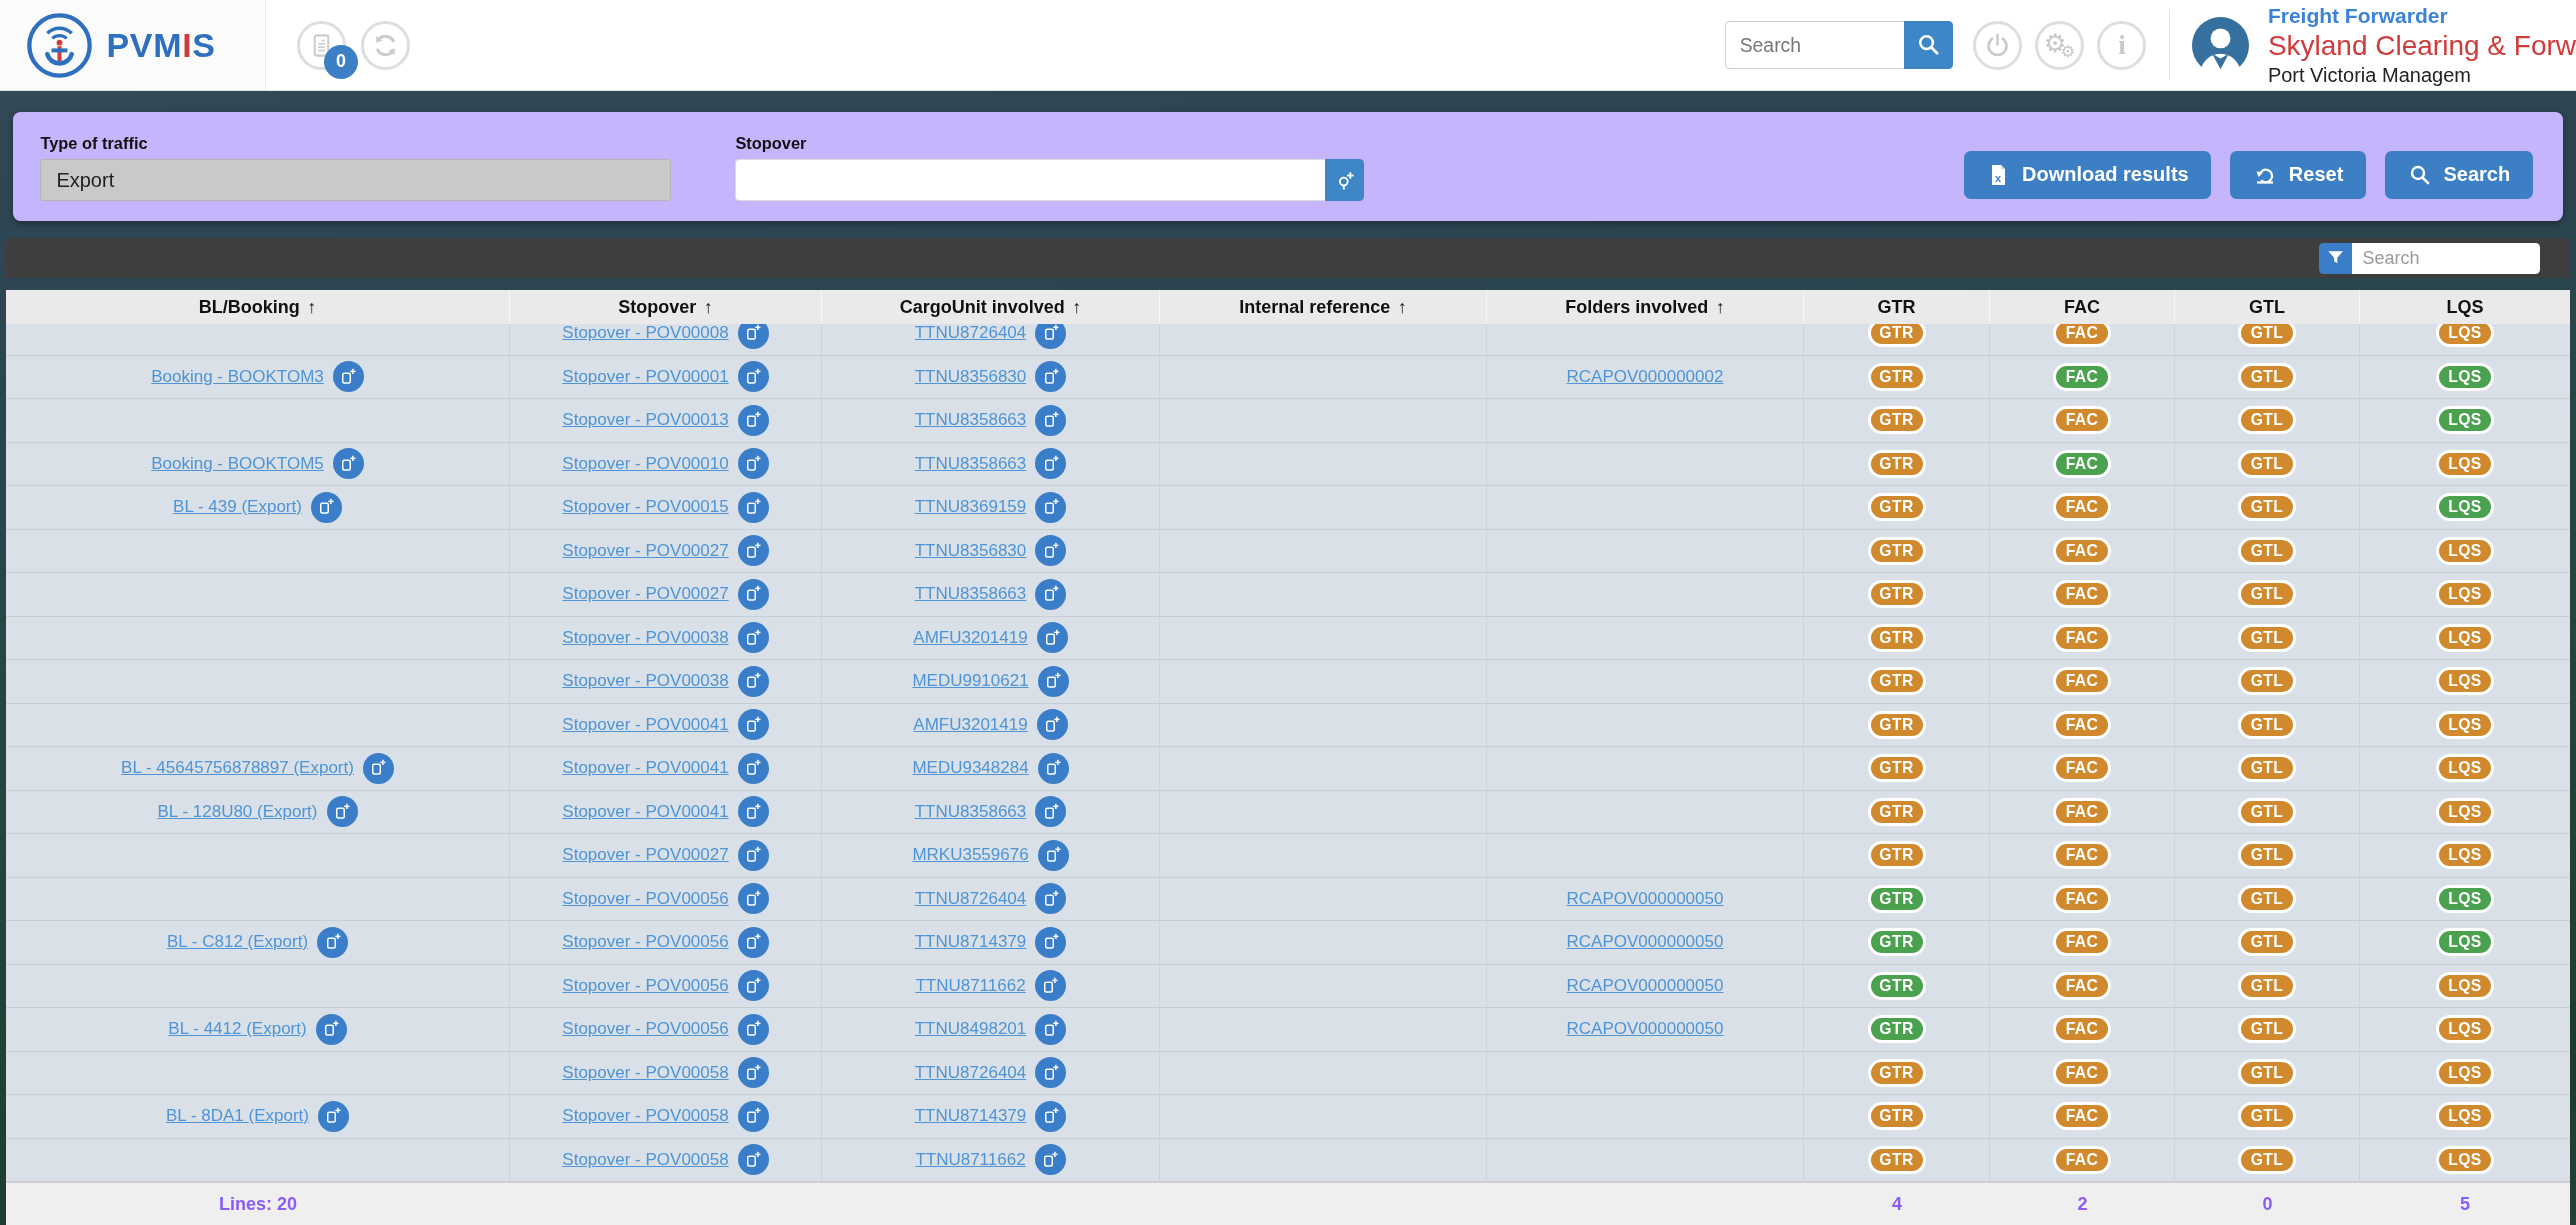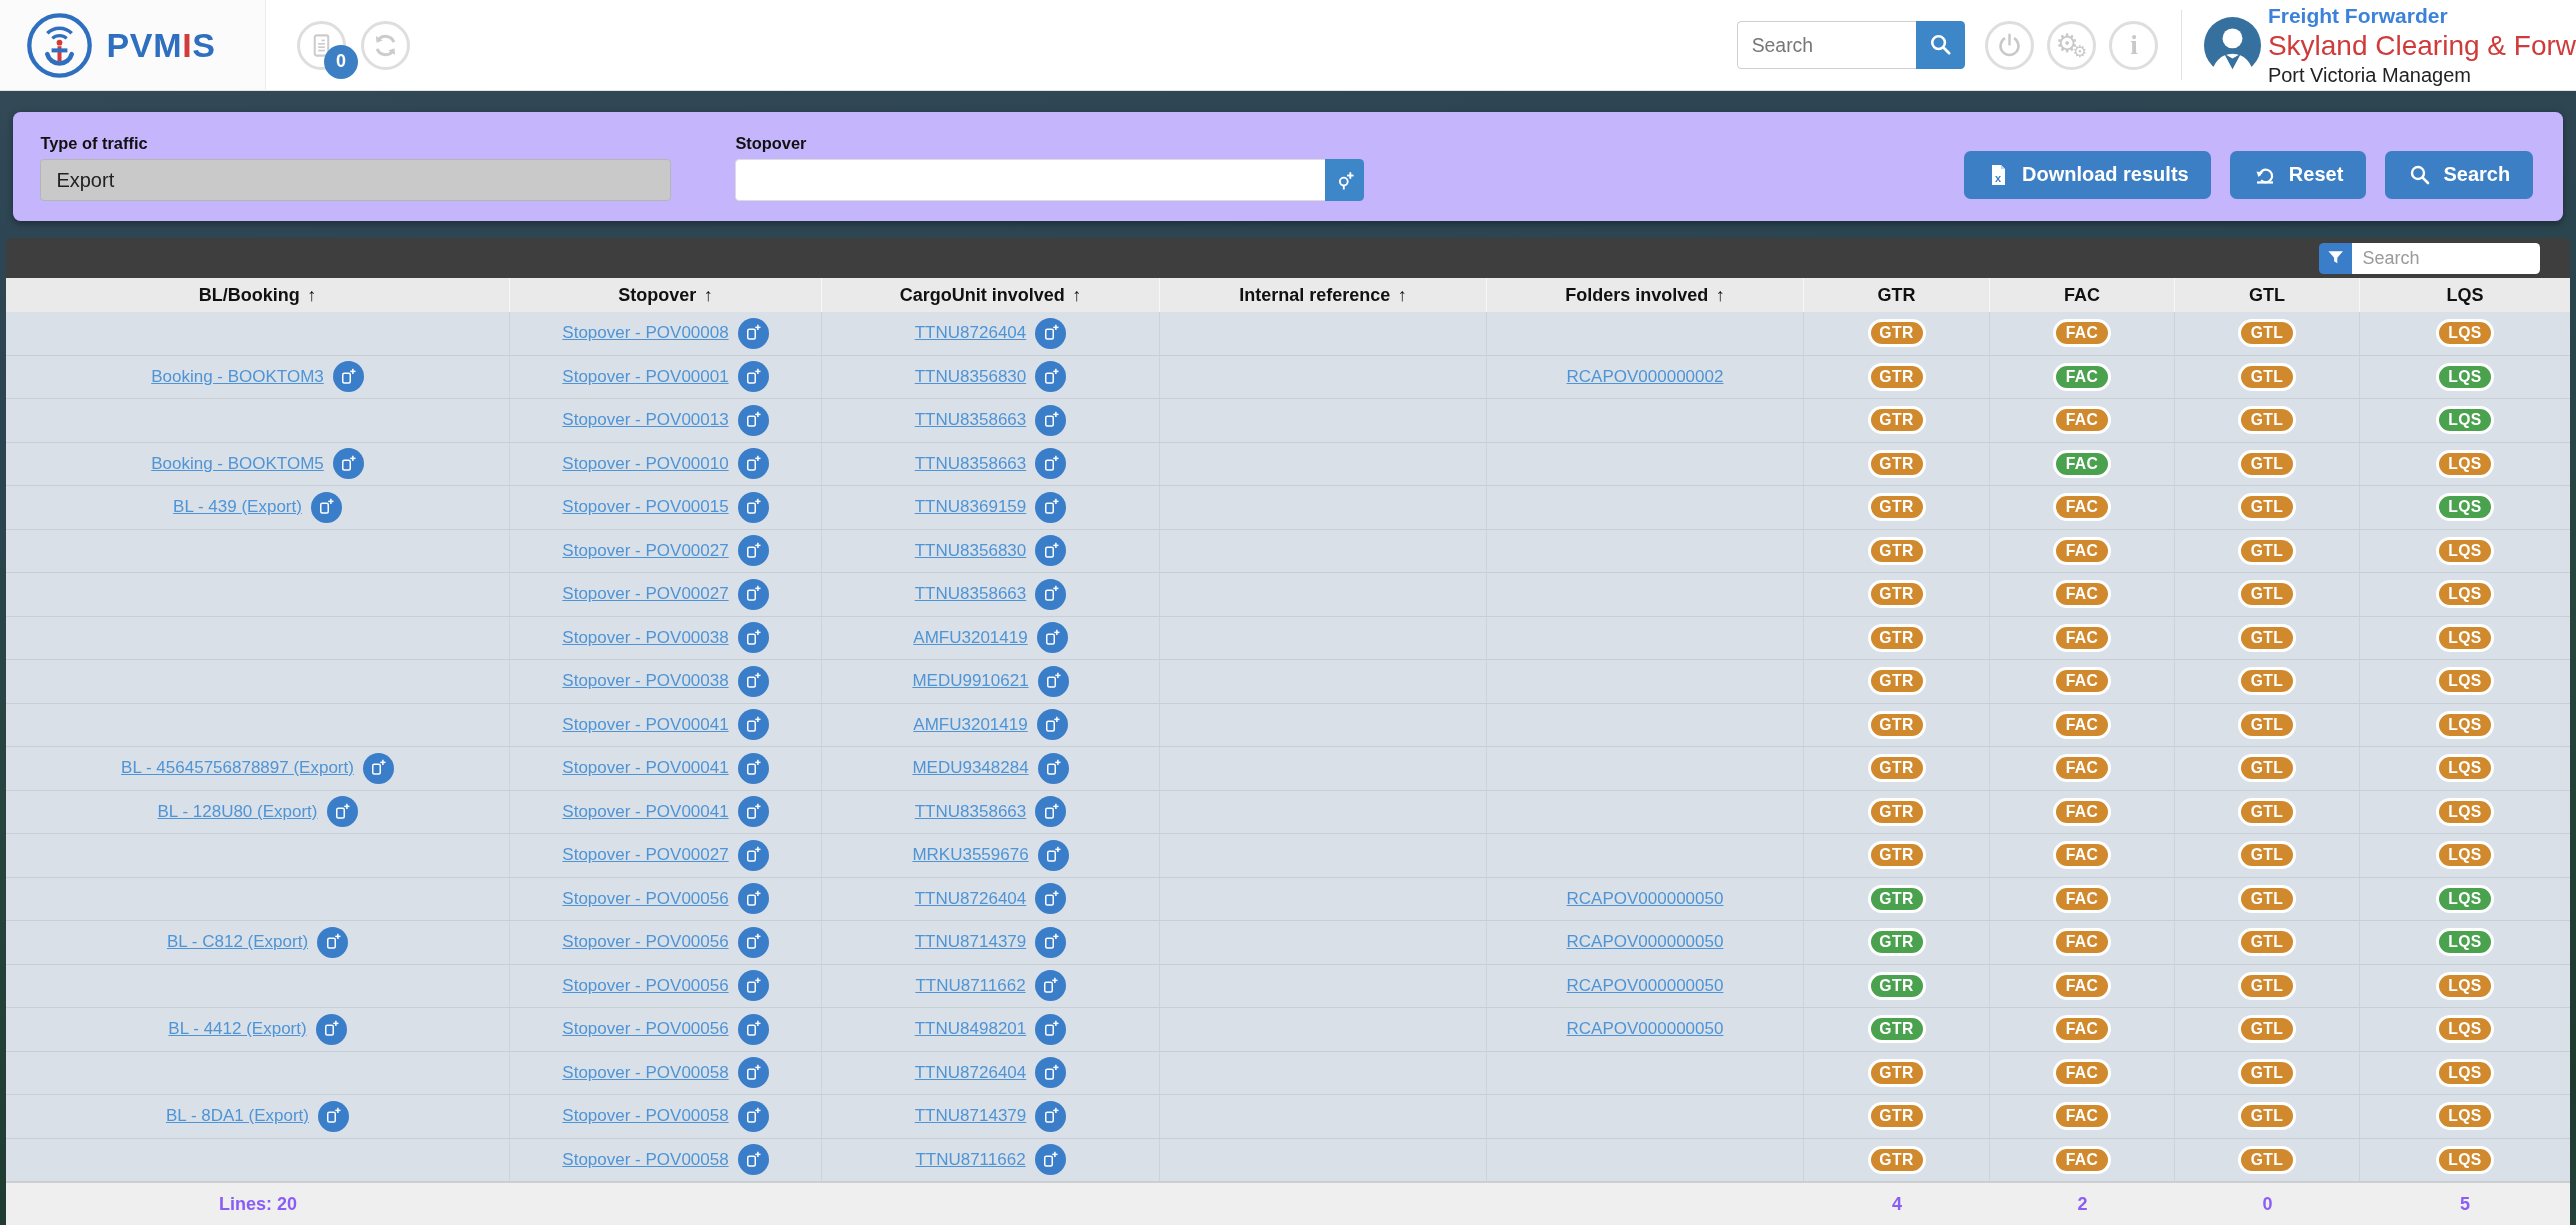--- a/index.html
+++ b/index.html
@@ -31,21 +31,21 @@
   .hdr-search input { width:179px; height:48px; border:1.5px solid #cfcfcf; border-right:none;
     border-radius:4.5px 0 0 4.5px; font-size:19.4px; padding:0 13.4px; color:#555; outline:none; font-family:inherit; }
   .hdr-search input::placeholder { color:#777; }
   .hdr-search button { width:49px; height:48px; background:#3d86c8; border:none; border-radius:0 4.5px 4.5px 0; cursor:pointer;
     display:flex; align-items:center; justify-content:center; }
   .util-icons { display:flex; gap:13.4px; margin-left:19.4px; }
   .gear-glyph { font-size:25.4px; color:#c9c9c9; line-height:1; }
   .gear-glyph .small { font-size:16.4px; margin-left:-6px; vertical-align:-4.5px; display:inline-block; }
   .info-glyph { font-family:"Liberation Serif",serif; font-weight:bold; font-size:27px; color:#c9c9c9; }
   .hdr-divider { width:0.7px; height:70px; background:#e2e2e2; margin:0 22.4px; }
-  .user-block { display:flex; align-items:center; gap:7px; padding-right:0; overflow:hidden; }
+  .user-block { display:flex; align-items:center; gap:19px; padding-right:0; overflow:hidden; }
   .avatar { width:57px; height:57px; flex:0 0 auto; }
   .user-lines { line-height:1.22; white-space:nowrap; }
   .user-role { color:#3c82d8; font-weight:bold; font-size:21px; }
   .user-company { color:#cf3a3a; font-size:28px; }
   .user-org { color:#222; font-size:20px; }
 
   
   .filter-card { position:absolute; top:112px; left:13.4px; right:13.4px; height:109px; background:#c4b5fd;
     border-radius:7.5px; box-shadow:0 2.2px 7.5px rgba(0,0,0,0.35); z-index:4; }
   .ffield { position:absolute; top:22.4px; }
@@ -69,21 +69,21 @@
   .toolbar { position:absolute; top:238px; left:6px; right:6px; height:40px; background:#3e3e3e; border-radius:6px 6px 0 0;
     display:flex; align-items:center; justify-content:flex-end; padding-right:30px; z-index:3; }
   .tb-search { display:flex; height:31px; }
   .tb-filter-btn { width:33px; height:31px; background:#3a7dc9; border:none; border-radius:4.5px 0 0 4.5px; cursor:pointer;
     display:flex; align-items:center; justify-content:center; }
   .tb-filter-btn svg { width:19.4px; height:19.4px; }
   .tb-search input { width:188px; height:31px; border:none; border-radius:0 4.5px 4.5px 0; font-size:18px; padding:0 10.5px;
     outline:none; font-family:inherit; color:#444; }
   .tb-search input::placeholder { color:#9a9a9a; }
 
-  .thead { position:absolute; top:278px; left:6px; right:6px; height:34px; background:#eaeaea; z-index:2; }
+  .thead { position:absolute; top:290px; left:6px; right:6px; height:34px; background:#eaeaea; z-index:2; }
   .th { display:flex; align-items:center; justify-content:center; font-size:18px; font-weight:bold; color:#111;
     border-right:0.7px solid #f7f7f7; cursor:pointer; }
   .th:last-child { border-right:none; }
   .th .arrow { margin-left:7.5px; font-weight:bold; }
 
   .tbody { position:absolute; top:312px; left:6px; right:6px; bottom:43px; display:flex; flex-direction:column;text-align:right; }
   .trow { flex:1; background:#d9e0e7; border-bottom:0.7px solid #c7cfd5; }
   .td { display:flex; align-items:center; justify-content:center; border-right:0.7px solid #ccd3d9; overflow:hidden; }
   .td:last-child { border-right:none; }
   .cell-link { color:#4e94d6; text-decoration:underline; font-size:17px; cursor:pointer; white-space:nowrap; }

